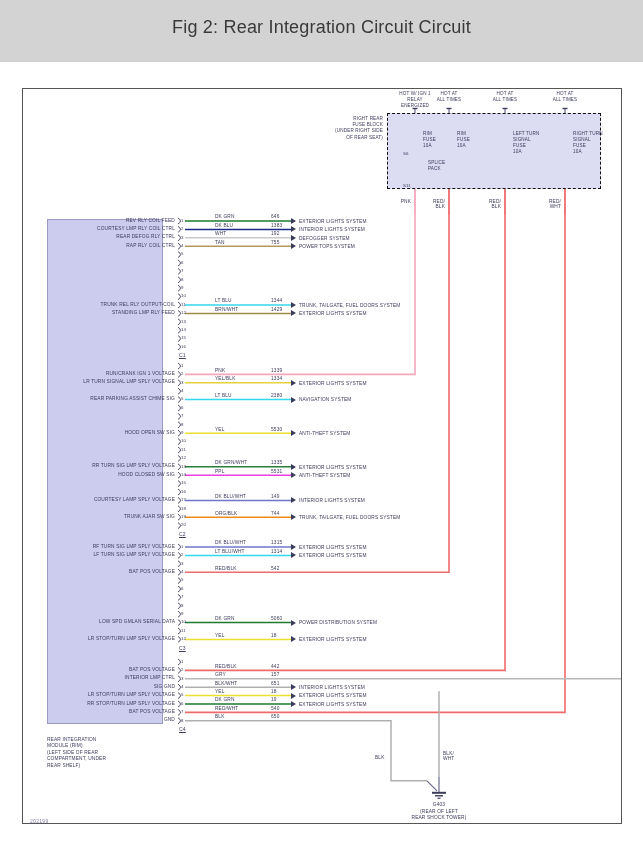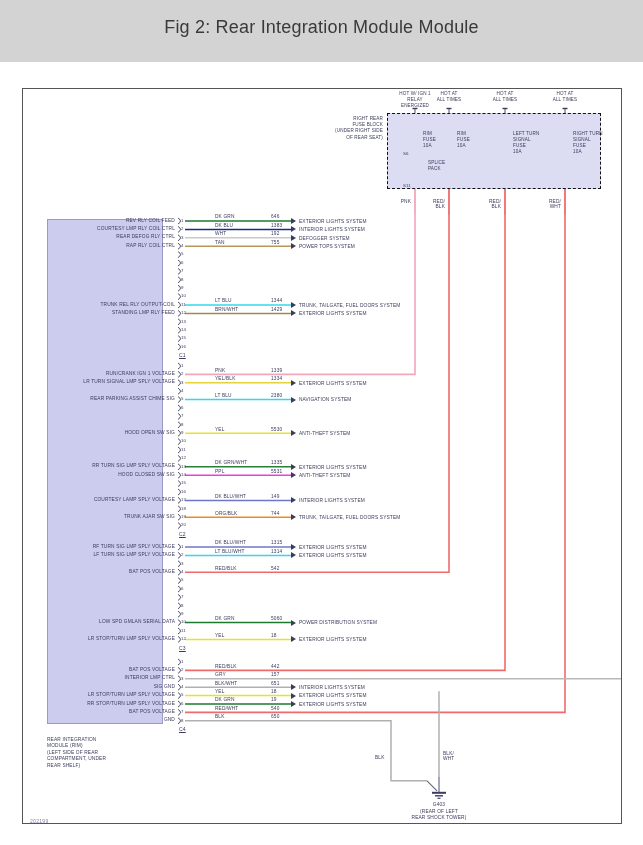--- a/index.html
+++ b/index.html
@@ -29,21 +29,21 @@
   .sysname{position:absolute;font-size:4.8px;color:#3b3b5c;white-space:nowrap;letter-spacing:.15px;}
   .arrow{position:absolute;width:0;height:0;border-left:5px solid #3b3b5c;border-top:3px solid transparent;border-bottom:3px solid transparent;}
 
   .gndlbl{position:absolute;font-size:4.8px;color:#3b3b5c;line-height:6.2px;text-align:center;letter-spacing:.15px;}
   .gndname{position:absolute;font-size:4.8px;color:#3b3b5c;line-height:6.2px;text-align:center;letter-spacing:.15px;}
 </style>
 </head>
 <body>
 
 <div class="titlebar">
-  <div class="titletext">Fig 2: Rear Integration Module Module</div>
+  <div class="titletext">Fig 2: Rear Integration Circuit Circuit</div>
 </div>
 
 <div class="sheet">
   <svg id="canvas" width="598" height="734" style="position:absolute;left:0;top:0;">
       <line x1="392" y1="19" x2="392" y2="44" stroke="#6b6b8c" stroke-width="1.2"></line>
       <path d="M389.5 19.5 L394.5 19.5" stroke="#3b3b5c" stroke-width="1.4"></path>
       <path d="M392 44 q -4 4 0 8 q 4 4 0 8" stroke="#6b6b8c" stroke-width="1.2" fill="none"></path>
       <line x1="392" y1="60" x2="392" y2="100" stroke="#6b6b8c" stroke-width="1.2"></line>
       <line x1="426" y1="19" x2="426" y2="44" stroke="#6b6b8c" stroke-width="1.2"></line>
       <path d="M423.5 19.5 L428.5 19.5" stroke="#3b3b5c" stroke-width="1.4"></path>

